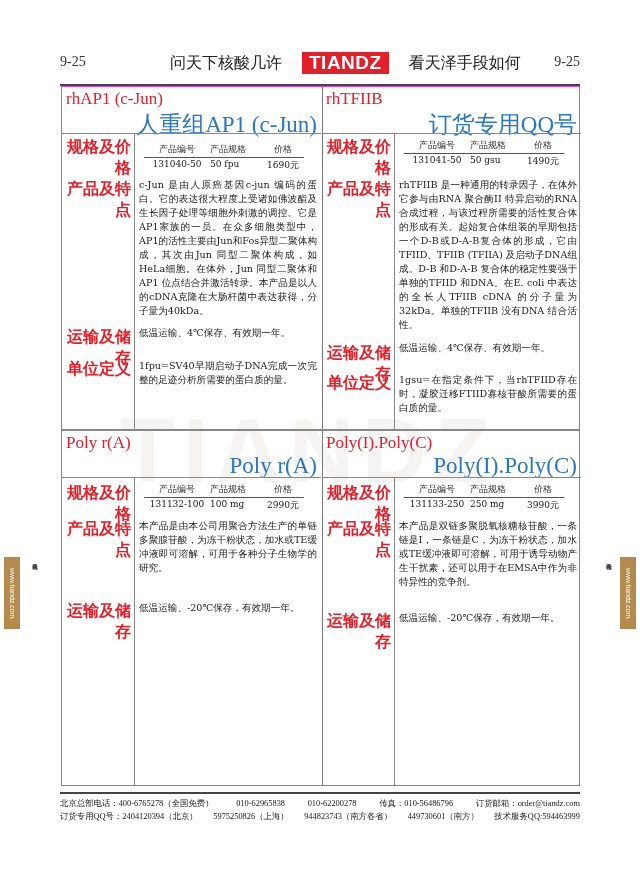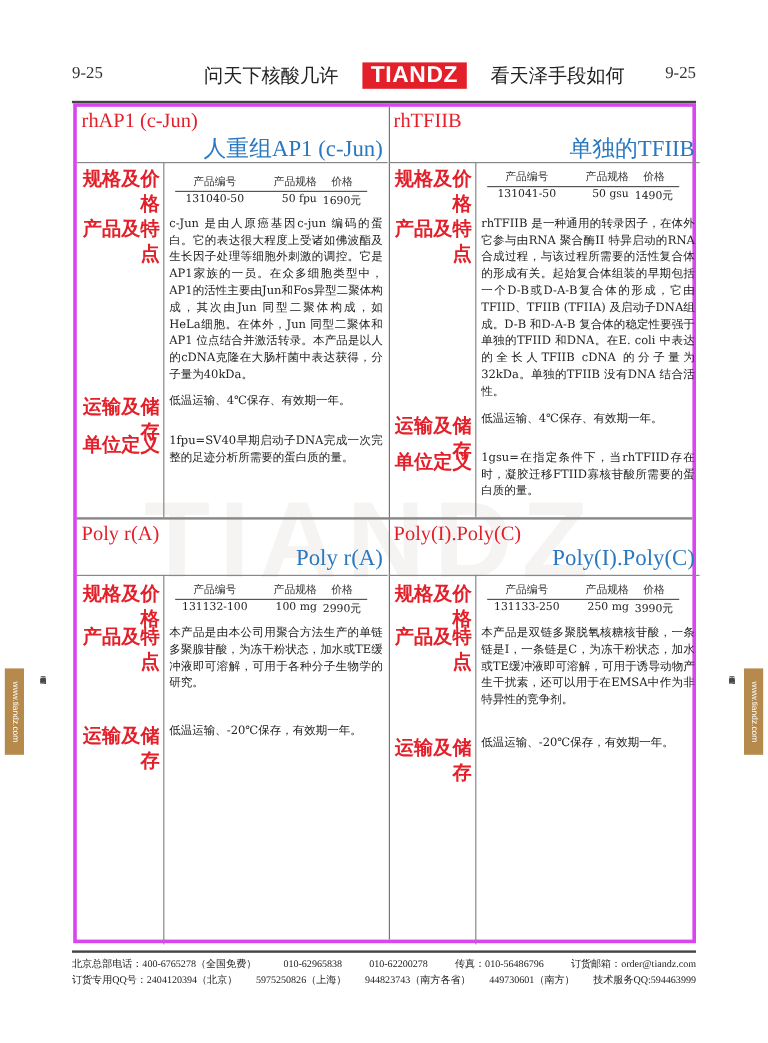--- a/index.html
+++ b/index.html
@@ -4,36 +4,36 @@
 <style>
   html,body{margin:0;padding:0;background:#fff;}
   body{width:640px;height:869px;position:relative;overflow:hidden;font-family:"DejaVu Serif","Liberation Serif",serif;color:#222;}
   .header{position:absolute;left:60px;top:50px;width:520px;height:26px;}
   .hdr-page{position:absolute;top:4px;font-size:14px;color:#333;font-family:"Liberation Serif",serif;}
   .hdr-left{left:0;}
   .hdr-right{right:0;}
   .hdr-center{position:absolute;left:110px;top:0;height:26px;display:flex;align-items:center;gap:20px;font-size:16px;color:#222;font-family:"DejaVu Serif",serif;}
   .logo{background:#e3202a;color:#fff;font-family:"Liberation Sans",sans-serif;font-weight:bold;font-size:19px;padding:0 7px;height:22px;line-height:22px;letter-spacing:0.5px;}
   .hdr-rule{position:absolute;left:60px;top:84px;width:520px;height:2px;background:#444;}
-  .grid{position:absolute;left:61px;top:86px;width:519px;height:700px;border:3px solid #d946ef;box-sizing:border-box;}
+  .grid{position:absolute;left:61px;top:86px;width:519px;height:700px;border:1px solid #d946ef;box-sizing:border-box;}
   .vdiv{position:absolute;left:260px;top:0;width:1px;height:100%;background:#777;}
   .hdiv{position:absolute;left:0;width:100%;height:2px;background:#888;top:342px;}
   .panel{position:absolute;width:259px;}
   .p-title{position:absolute;left:4px;top:2px;font-size:17px;color:#e3202a;font-family:"Liberation Serif",serif;}
-  .p-sub{position:absolute;right:4px;top:22px;font-size:19px;color:#2a78c0;font-family:"Liberation Serif",serif;}
+  .p-sub{position:absolute;right:4px;top:22px;font-size:23px;color:#2a78c0;font-family:"Liberation Serif",serif;}
   .p-line{position:absolute;left:0;width:100%;top:46px;height:1px;background:#888;}
   .p-col{position:absolute;left:72px;top:46px;width:1px;background:#888;}
   .lbl{position:absolute;left:0;width:69px;text-align:right;font-size:16px;color:#e3202a;font-weight:bold;}
   .body-txt{position:absolute;left:77px;width:178px;font-size:9.6px;line-height:14px;color:#222;text-align:justify;}
   .spec{position:absolute;left:82px;width:160px;font-size:9px;font-family:"DejaVu Serif",serif;}
   .spec-head,.spec-row{display:flex;}
   .spec-head{border-bottom:1px solid #555;color:#333;padding-bottom:1px;}
   .spec-row{color:#222;padding-top:1px;}
   .c1{width:66px;text-align:center;}
-  .c2{width:52px;text-align:right;}
+  .c2{width:52px;text-align:left;}
   .c3{width:42px;text-align:center;}
   .watermark{position:absolute;left:120px;top:400px;font-family:"Liberation Sans",sans-serif;font-weight:bold;font-size:90px;color:#f6f3f3;letter-spacing:8px;}
   .side-tab{position:absolute;top:557px;width:16px;height:72px;background:#b58a4c;color:#fff;font-size:7px;writing-mode:vertical-rl;text-align:center;line-height:16px;font-family:"Liberation Sans",sans-serif;}
   .side-tab.left{left:4px;}
   .side-tab.right{right:4px;}
   .side-txt{position:absolute;top:560px;width:10px;font-size:5px;color:#444;writing-mode:vertical-rl;}
   .side-txt.left{left:28px;}
   .side-txt.right{right:28px;}
   .footer-rule{position:absolute;left:60px;top:792px;width:520px;height:2px;background:#444;}
   .footer{position:absolute;left:60px;top:797px;width:520px;font-size:8.4px;line-height:13px;color:#222;font-family:Liberation Serif, serif;white-space:nowrap;}
@@ -80,21 +80,21 @@
     <div class="lbl" style="top:92px;">产品及特点</div>
     <div class="body-txt" style="top:91px;">c-Jun 是由人原癌基因c-jun 编码的蛋白。它的表达很大程度上受诸如佛波酯及生长因子处理等细胞外刺激的调控。它是AP1家族的一员。在众多细胞类型中，AP1的活性主要由Jun和Fos异型二聚体构成，其次由Jun 同型二聚体构成，如HeLa细胞。在体外，Jun 同型二聚体和AP1 位点结合并激活转录。本产品是以人的cDNA克隆在大肠杆菌中表达获得，分子量为40kDa。</div>
     <div class="lbl" style="top:240px;">运输及储存</div>
     <div class="body-txt" style="top:239px;">低温运输、4℃保存、有效期一年。</div>
     <div class="lbl" style="top:272px;">单位定义</div>
     <div class="body-txt" style="top:272px;">1fpu=SV40早期启动子DNA完成一次完整的足迹分析所需要的蛋白质的量。</div>
   </div>
 
   <div class="panel" style="left:260px;top:0;height:386px;">
     <div class="p-title">rhTFIIB</div>
-    <div class="p-sub">单独的TFIIB</div>
+    <div class="p-sub">订货专用QQ号</div>
     <div class="p-line"></div>
     <div class="p-col" style="height:296px;"></div>
     <div class="lbl" style="top:50px;">规格及价格</div>
     <div class="spec" style="top:52px;">
       <div class="spec-head">
         <span class="c1">产品编号</span>
         <span class="c2">产品规格</span>
         <span class="c3">价格</span>
       </div>
       <div class="spec-row">

